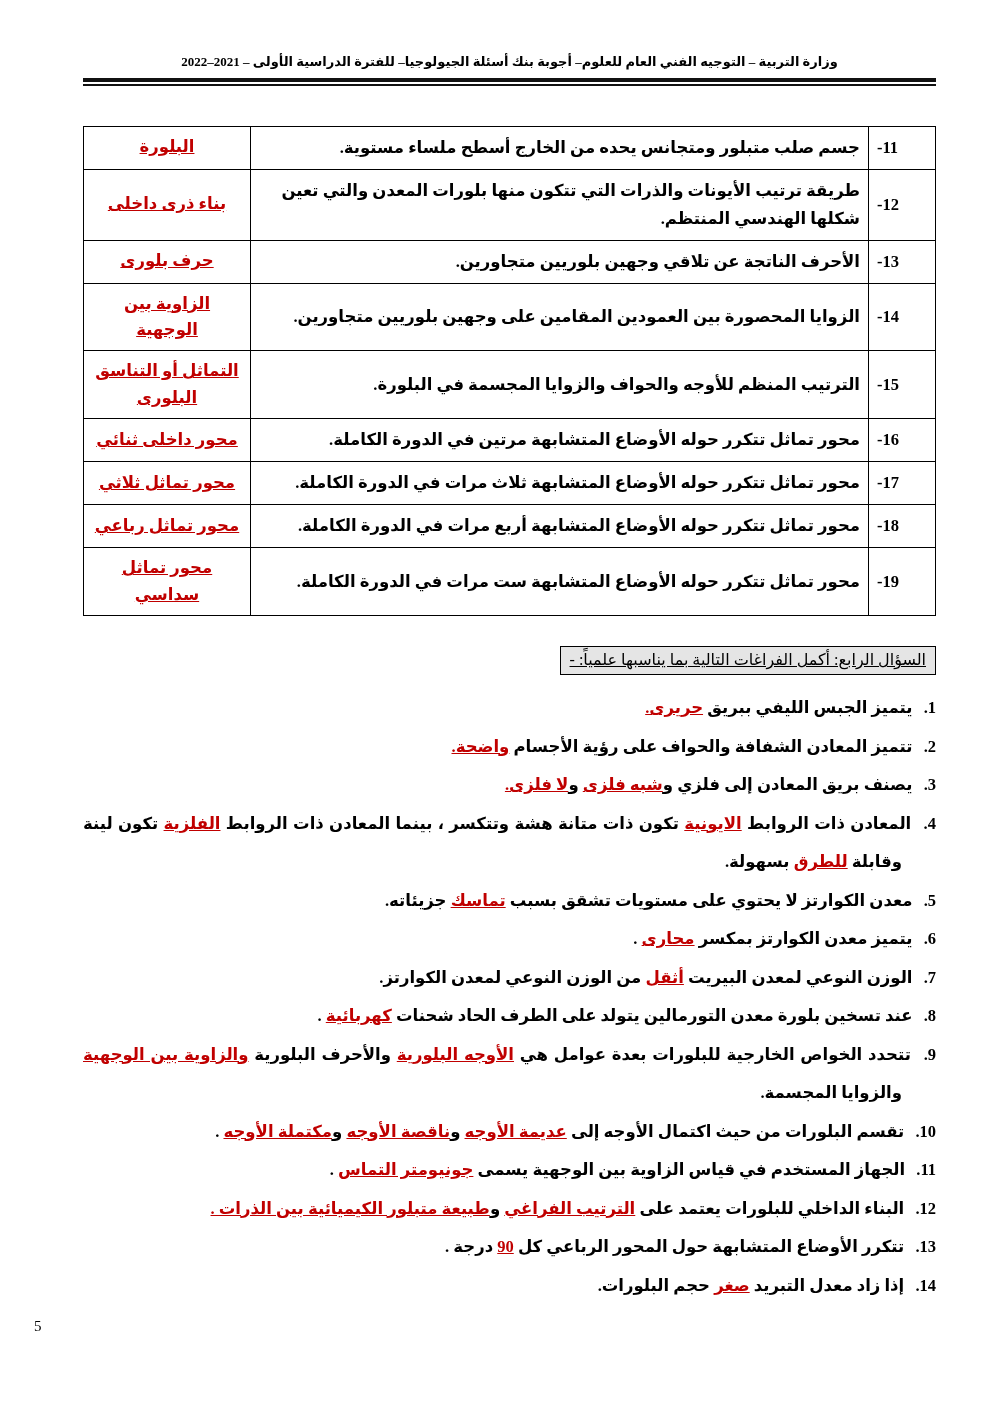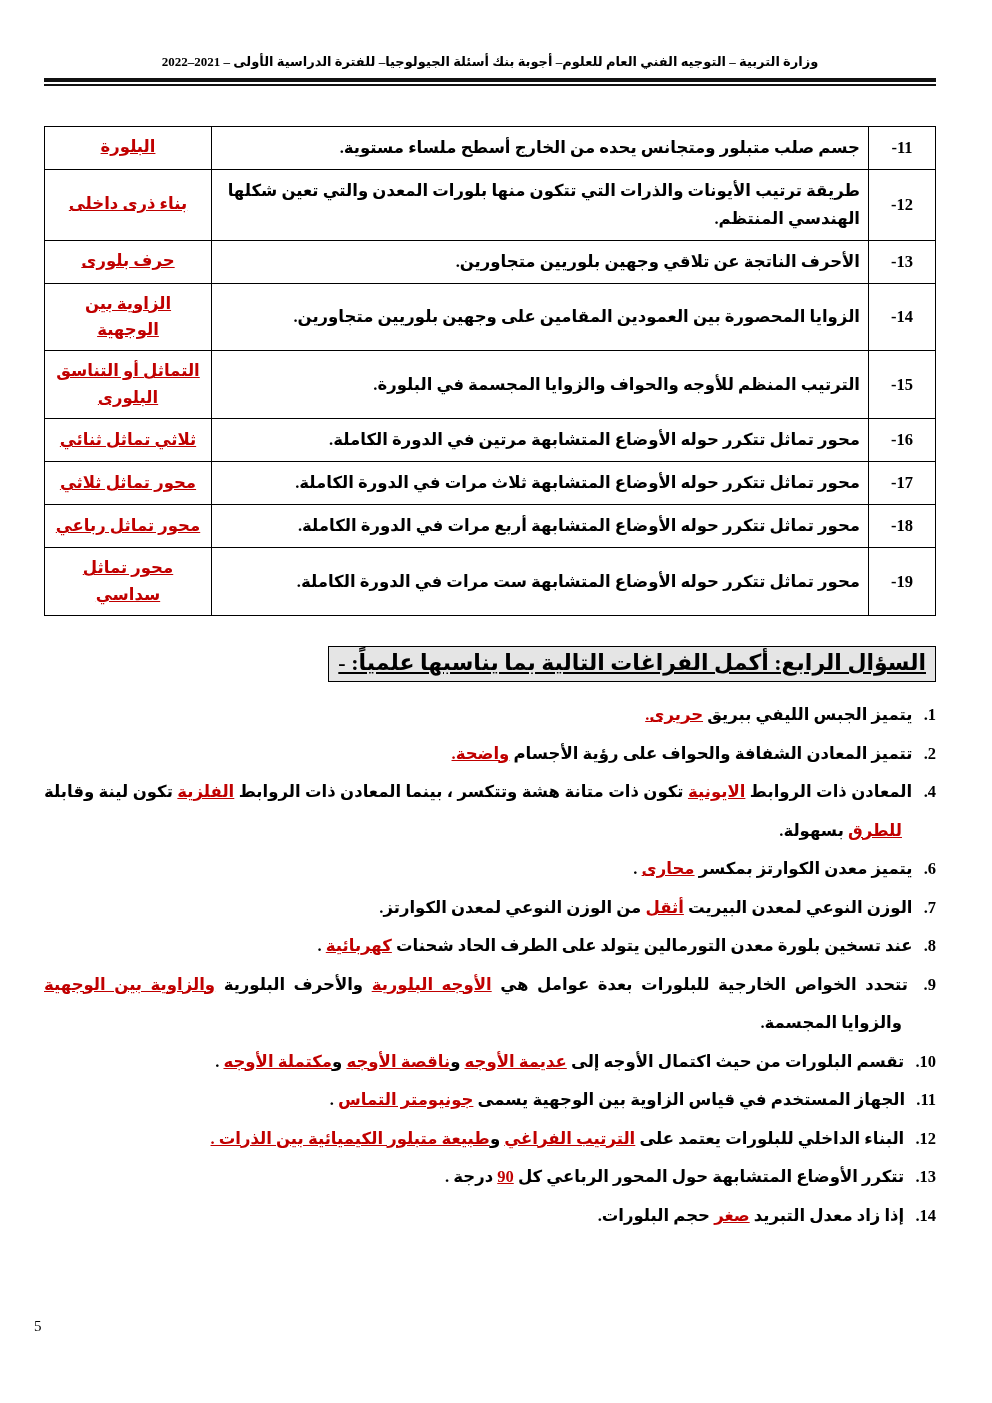--- a/index.html
+++ b/index.html
@@ -5,21 +5,21 @@
   html, body { margin: 0; padding: 0; }
   body {
     width: 992px; height: 1403px;
     background: #ffffff;
     overflow: hidden;
     direction: rtl;
     color: #000;
     font-family: "Liberation Serif", "DejaVu Sans", serif;
     position: relative;
   }
-  .page { padding: 54px 56px 0 44px; }
+  .page { padding: 54px 56px 0 83px; }
 
   .doc-header {
     text-align: center;
     font-size: 13px;
     font-weight: bold;
     letter-spacing: 0.2px;
   }
   .rule-thick { height: 3.5px; background: #111; margin-top: 8px; }
   .rule-thin  { height: 1.5px; background: #111; margin-top: 2.5px; }
 
@@ -28,21 +28,20 @@
     border-collapse: collapse;
     margin-top: 40px;
   }
   table.defs td {
     border: 1.6px solid #000;
     vertical-align: middle;
     padding: 7px 8px;
   }
   td.num {
     width: 50px;
-    text-align: center;
     font-weight: bold;
     font-size: 16.5px;
   }
   td.def {
     text-align: right;
     font-weight: bold;
     font-size: 16.5px;
     line-height: 1.7;
     padding-right: 12px;
   }
@@ -58,22 +57,22 @@
     color: var(--answer-red, #c00000);
     text-decoration: underline;
   }
 
   .section-row { margin-top: 30px; }
   .section-title {
     display: inline-block;
     border: 1.3px solid #000;
     background: var(--section-bg, #e5e5e5);
     padding: 3px 9px 5px 9px;
-    font-weight: bold;
-    font-size: 22px;
+    font-weight: normal;
+    font-size: 16px;
     text-decoration: underline;
     text-align: right;
   }
 
   .fb-list {
     margin-top: 14px;
     font-size: 16.5px;
     font-weight: bold;
   }
   .fb-item {
@@ -124,21 +123,21 @@
           <td class="ans"><span class="red-u">الزاوية بين الوجهية</span></td>
         </tr>
         <tr>
           <td class="num" dir="ltr">-15</td>
           <td class="def">الترتيب المنظم للأوجه والحواف والزوايا المجسمة في البلورة.</td>
           <td class="ans"><span class="red-u">التماثل أو التناسق البلورى</span></td>
         </tr>
         <tr>
           <td class="num" dir="ltr">-16</td>
           <td class="def">محور تماثل تتكرر حوله الأوضاع المتشابهة مرتين في الدورة الكاملة.</td>
-          <td class="ans"><span class="red-u">ثلاثي تماثل ثنائي</span></td>
+          <td class="ans"><span class="red-u">محور داخلى ثنائي</span></td>
         </tr>
         <tr>
           <td class="num" dir="ltr">-17</td>
           <td class="def">محور تماثل تتكرر حوله الأوضاع المتشابهة ثلاث مرات في الدورة الكاملة.</td>
           <td class="ans"><span class="red-u">محور تماثل ثلاثي</span></td>
         </tr>
         <tr>
           <td class="num" dir="ltr">-18</td>
           <td class="def">محور تماثل تتكرر حوله الأوضاع المتشابهة أربع مرات في الدورة الكاملة.</td>
           <td class="ans"><span class="red-u">محور تماثل رباعي</span></td>
@@ -151,21 +150,23 @@
       </tbody>
   </table>
 
   <div class="section-row">
     <span class="section-title">السؤال الرابع: أكمل الفراغات التالية بما يناسبها علمياً: -</span>
   </div>
 
   <div class="fb-list" id="fill-list">
       <div class="fb-item"><span class="fb-num">1. </span><span class="">يتميز الجبس الليفي ببريق </span><span class="red-u">حريرى.</span></div>
       <div class="fb-item"><span class="fb-num">2. </span><span class="">تتميز المعادن الشفافة والحواف على رؤية الأجسام </span><span class="red-u">واضحة.</span></div>
+      <div class="fb-item"><span class="fb-num">3. </span><span class="">يصنف بريق المعادن إلى فلزي و</span><span class="red-u">شبه فلزى</span><span class=""> و</span><span class="red-u">لا فلزى.</span></div>
       <div class="fb-item"><span class="fb-num">4. </span><span class="">المعادن ذات الروابط </span><span class="red-u">الايونية</span><span class=""> تكون ذات متانة هشة وتتكسر ، بينما المعادن ذات الروابط </span><span class="red-u">الفلزية</span><span class=""> تكون لينة وقابلة </span><span class="red-u">للطرق</span><span class=""> بسهولة.</span></div>
+      <div class="fb-item"><span class="fb-num">5. </span><span class="">معدن الكوارتز لا يحتوي على مستويات تشقق بسبب </span><span class="red-u">تماسك</span><span class=""> جزيئاته.</span></div>
       <div class="fb-item"><span class="fb-num">6. </span><span class="">يتميز معدن الكوارتز بمكسر </span><span class="red-u">محارى</span><span class=""> .</span></div>
       <div class="fb-item"><span class="fb-num">7. </span><span class="">الوزن النوعي لمعدن البيريت </span><span class="red-u">أثقل</span><span class=""> من الوزن النوعي لمعدن الكوارتز.</span></div>
       <div class="fb-item"><span class="fb-num">8. </span><span class="">عند تسخين بلورة معدن التورمالين يتولد على الطرف الحاد شحنات </span><span class="red-u">كهربائية</span><span class=""> .</span></div>
       <div class="fb-item"><span class="fb-num">9. </span><span class="">تتحدد الخواص الخارجية للبلورات بعدة عوامل هي </span><span class="red-u">الأوجه البلورية</span><span class=""> والأحرف البلورية </span><span class="red-u">والزاوية بين الوجهية</span><span class=""> والزوايا المجسمة.</span></div>
       <div class="fb-item"><span class="fb-num">10. </span><span class="">تقسم البلورات من حيث اكتمال الأوجه إلى </span><span class="red-u">عديمة الأوجه</span><span class=""> و</span><span class="red-u">ناقصة الأوجه</span><span class=""> و</span><span class="red-u">مكتملة الأوجه</span><span class=""> .</span></div>
       <div class="fb-item"><span class="fb-num">11. </span><span class="">الجهاز المستخدم في قياس الزاوية بين الوجهية يسمى </span><span class="red-u">جونيومتر التماس</span><span class=""> .</span></div>
       <div class="fb-item"><span class="fb-num">12. </span><span class="">البناء الداخلي للبلورات يعتمد على </span><span class="red-u">الترتيب الفراغي</span><span class=""> و</span><span class="red-u">طبيعة متبلور الكيميائية بين الذرات .</span></div>
       <div class="fb-item"><span class="fb-num">13. </span><span class="">تتكرر الأوضاع المتشابهة حول المحور الرباعي كل </span><span class="red-u">90</span><span class=""> درجة .</span></div>
       <div class="fb-item"><span class="fb-num">14. </span><span class="">إذا زاد معدل التبريد </span><span class="red-u">صغر</span><span class=""> حجم البلورات.</span></div>
     </div>

